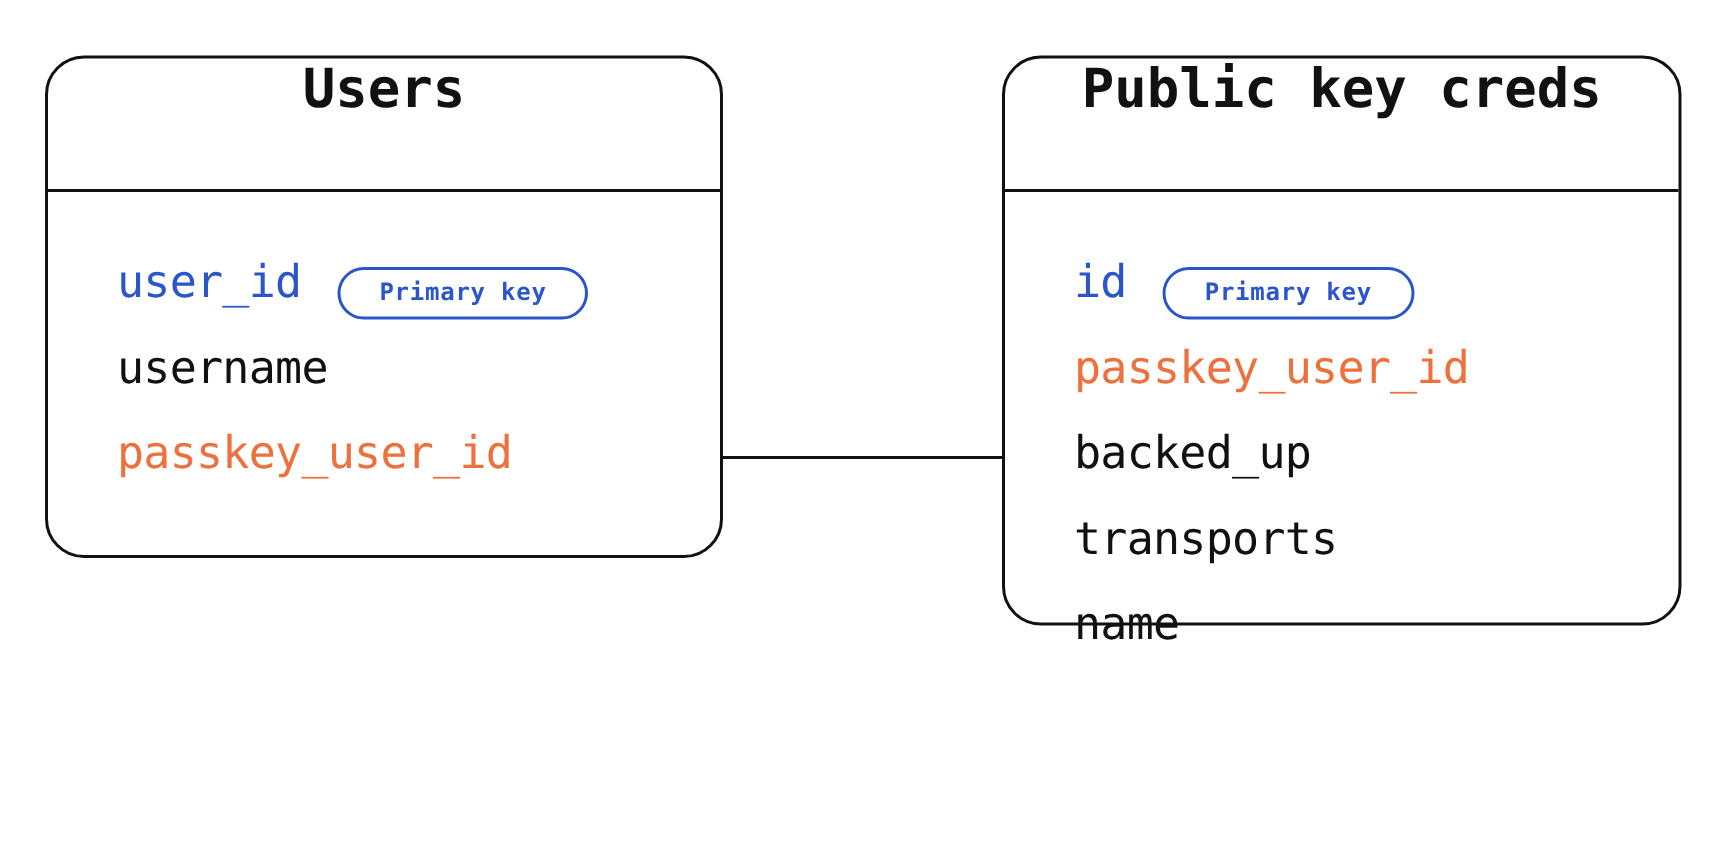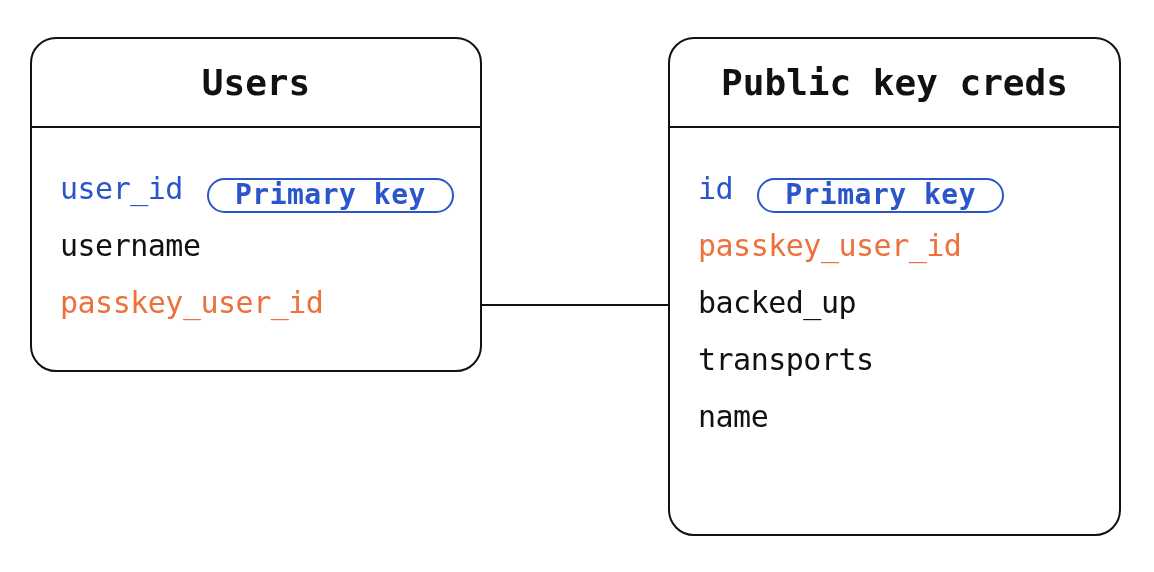--- a/index.html
+++ b/index.html
@@ -28,41 +28,41 @@
     left: 30px;
     top: 37px;
     width: 452px;
     height: 335px;
   }
 
   .table-card.public-key-creds {
     left: 668px;
     top: 37px;
     width: 453px;
-    height: 499px;
+    height: 380px;
   }
 
   .table-header {
     height: 89px;
     display: flex;
-    align-items: center;
+    align-items: flex-start;
     justify-content: center;
     border-bottom: 2px solid var(--line, #111111);
   }
 
   .table-title {
     font-size: 36px;
     font-weight: bold;
     color: var(--text, #111111);
     letter-spacing: 0px;
     white-space: nowrap;
   }
 
   .table-body {
-    padding: 32px 0 0 28px;
+    padding: 32px 0 0 46px;
   }
 
   .field-row {
     height: 57px;
     display: flex;
     align-items: center;
     white-space: nowrap;
   }
 
   .field {
@@ -77,21 +77,21 @@
   .pk-badge {
     display: inline-flex;
     align-items: center;
     justify-content: center;
     margin-left: 24px;
     height: 35px;
     padding: 0 26px 2px 26px;
     border: 2px solid var(--primary, #2b55cb);
     border-radius: 999px;
     color: var(--primary, #2b55cb);
-    font-size: 28px;
+    font-size: 16px;
     font-weight: bold;
     letter-spacing: 0.5px;
     margin-top: 13px;
   }
 
   .relationship-line {
     position: absolute;
     left: 481px;
     top: 304px;
     width: 188px;

